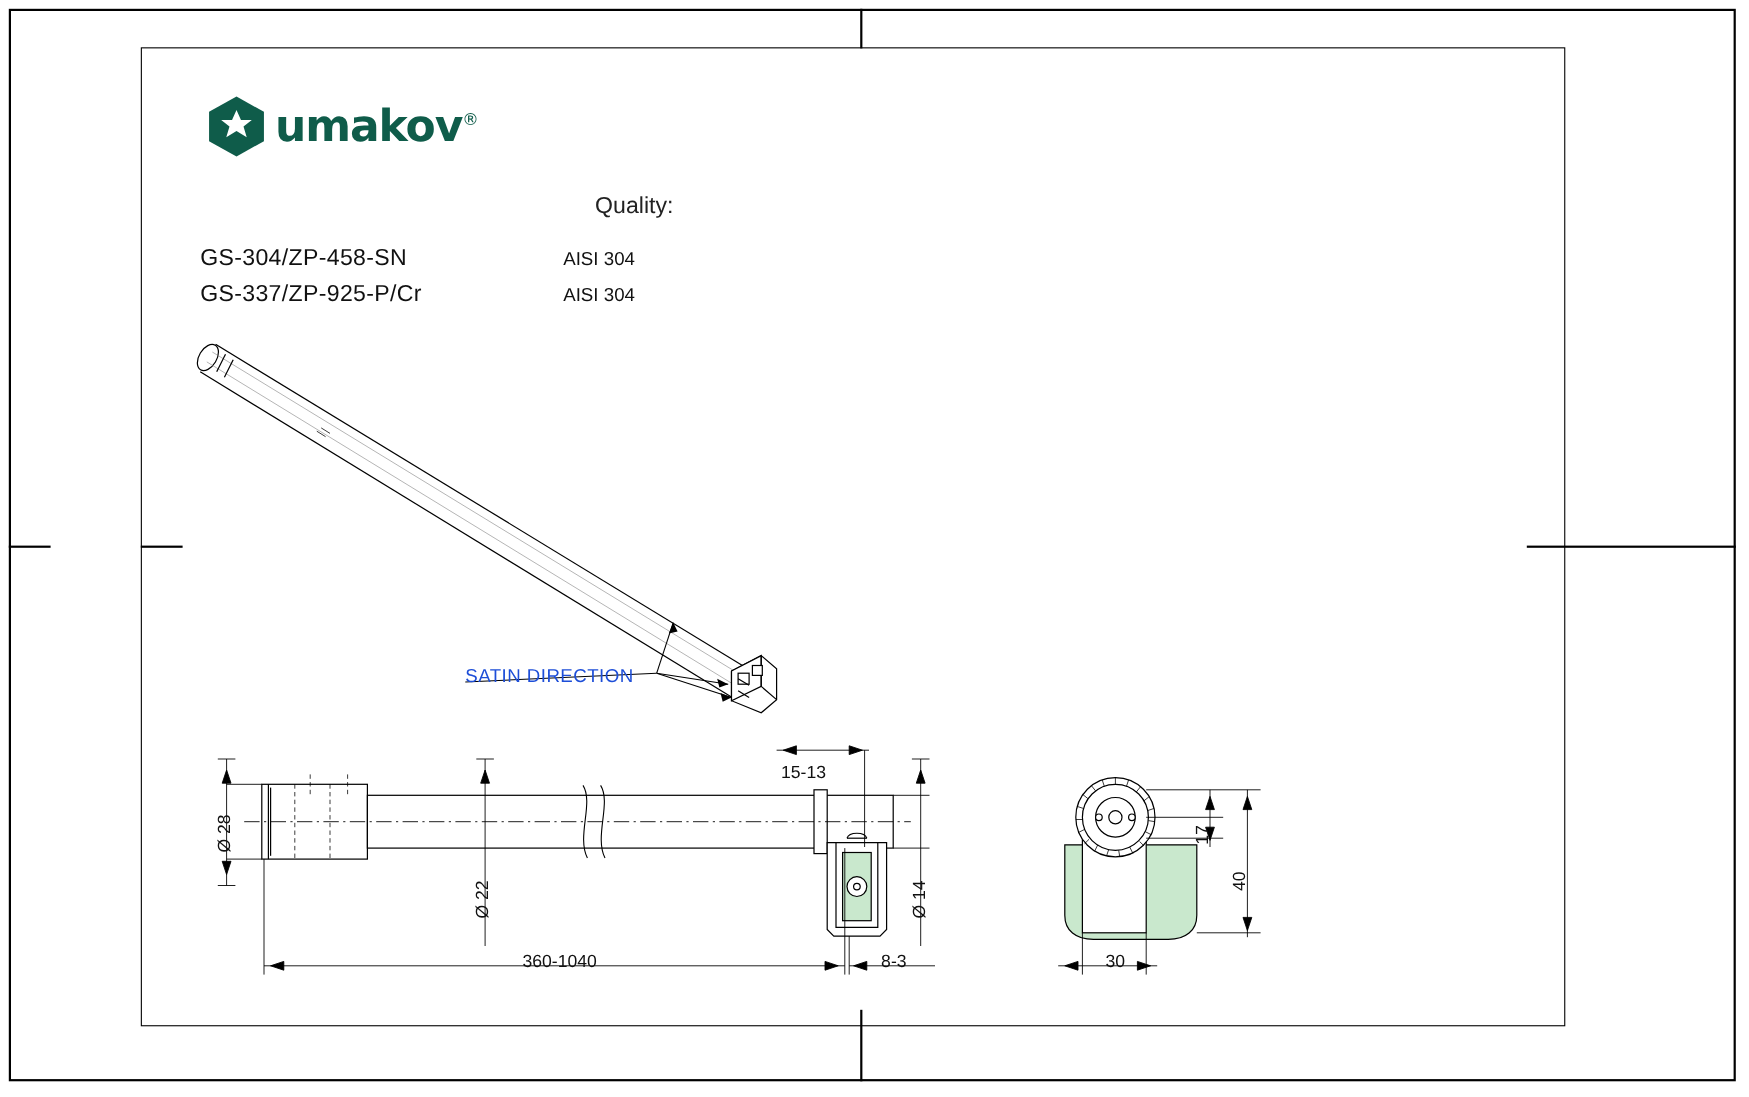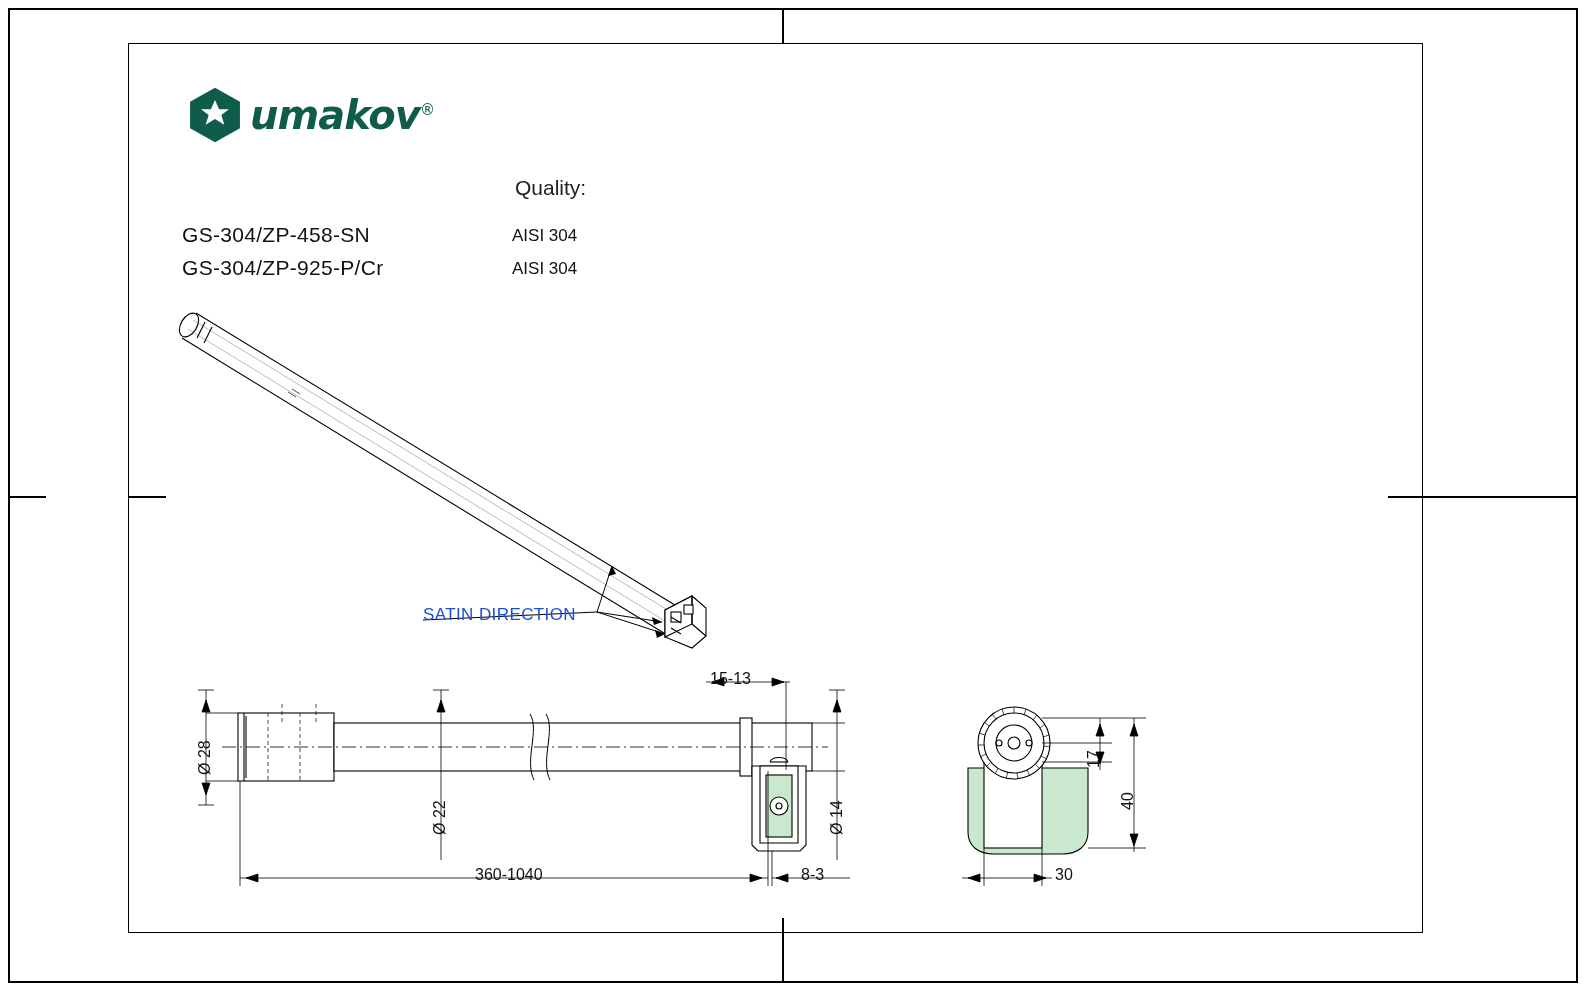--- a/index.html
+++ b/index.html
@@ -46,21 +46,20 @@
   .cm-left3 { left: 8px;   top: 496px; width: 38px;  height: 1.5px; }
   .cm-right { left: 1388px;top: 496px; width: 190px; height: 1.5px; }
 
   
   .logo-wrap {
     position: absolute;
     left: 186px;
     top: 86px;
     display: flex;
     align-items: center;
-    font-style: italic;
   }
   .logo-mark { width: 58px; height: 58px; }
   .logo-text {
     font-family: "DejaVu Sans", sans-serif;
     font-size: 40px;
     font-weight: bold;
     color: #0f5c4a;
     letter-spacing: -1px;
     margin-left: 6px;
     line-height: 1;
@@ -68,21 +67,21 @@
   .logo-reg {
     font-size: 15px;
     color: #0f5c4a;
     vertical-align: super;
     font-weight: normal;
   }
 
   
   .quality-label {
     position: absolute;
-    left: 515px;
+    left: 541px;
     top: 176px;
     font-size: 21px;
     color: #222;
     font-family: "Liberation Sans", sans-serif;
   }
   .code-line-1 { position: absolute; left: 182px; top: 223px; font-size: 21px; color: #111; letter-spacing: .3px; }
   .code-line-2 { position: absolute; left: 182px; top: 256px; font-size: 21px; color: #111; letter-spacing: .3px; }
   .qual-line-1 { position: absolute; left: 512px; top: 226px; font-size: 17px; color: #111; }
   .qual-line-2 { position: absolute; left: 512px; top: 259px; font-size: 17px; color: #111; }
 
@@ -128,21 +127,21 @@
       <polygon points="50,3 93,27 93,73 50,97 7,73 7,27" fill="#0f5c4a"></polygon>
       <path d="M50 24 L57 40 L74 40 L61 50 L66 67 L50 57 L34 67 L39 50 L26 40 L43 40 Z" fill="#ffffff"></path>
     </svg>
     <div class="logo-text">
       <span>umakov</span><span class="logo-reg">®</span>
     </div>
   </div>
 
   <div class="quality-label">Quality:</div>
   <div class="code-line-1">GS-304/ZP-458-SN</div>
-  <div class="code-line-2">GS-304/ZP-925-P/Cr</div>
+  <div class="code-line-2">GS-337/ZP-925-P/Cr</div>
   <div class="qual-line-1">AISI 304</div>
   <div class="qual-line-2">AISI 304</div>
 
   <svg width="1590" height="997">
     <g stroke="#000" fill="none" stroke-width="1.1">
 
       <line x1="196" y1="313" x2="688" y2="613"></line>
       <line x1="182" y1="338" x2="672" y2="638"></line>
 
       <ellipse cx="189" cy="325" rx="8" ry="13" transform="rotate(31 189 325)"></ellipse>
@@ -256,21 +255,21 @@
       <line x1="772" y1="878" x2="850" y2="878"></line>
       <polygon points="776,878 788,874 788,882" fill="#000"></polygon>
       <line x1="772" y1="851" x2="772" y2="886"></line>
     </g>
   </svg>
 
   <div class="dim vert" style="left:196px; top:775px;">Ø 28</div>
   <div class="dim vert" style="left:431px; top:835px;">Ø 22</div>
   <div class="dim vert" style="left:828px; top:835px;">Ø 14</div>
   <div class="dim" style="left:475px; top:866px;">360-1040</div>
-  <div class="dim" style="left:710px; top:670px;">15-13</div>
+  <div class="dim" style="left:710px; top:694px;">15-13</div>
   <div class="dim" style="left:801px; top:866px;">8-3</div>
 
   <svg width="1590" height="997">
 
     <g>
       <path d="M968 768 L968 832 C 968 846, 978 854, 994 854 L1062 854 C 1078 854, 1088 846, 1088 832 L1088 768 Z" fill="#c9e8cd" stroke="#000" stroke-width="1.1"></path>
       <rect x="984" y="762" width="58" height="86" fill="#ffffff" stroke="#000" stroke-width="1.1"></rect>
     </g>
 
     <g stroke="#000" fill="#ffffff" stroke-width="1.1">
@@ -321,15 +320,15 @@
       <line x1="962" y1="878" x2="1052" y2="878"></line>
       <polygon points="968,878 980,874 980,882" fill="#000"></polygon>
       <polygon points="1046,878 1034,874 1034,882" fill="#000"></polygon>
       <line x1="984" y1="848" x2="984" y2="886"></line>
       <line x1="1042" y1="848" x2="1042" y2="886"></line>
     </g>
   </svg>
 
   <div class="dim vert" style="left:1085px; top:768px;">17</div>
   <div class="dim vert" style="left:1119px; top:810px;">40</div>
-  <div class="dim" style="left:1055px; top:866px;text-align:right;">30</div>
+  <div class="dim" style="left:1005px; top:866px;text-align:right;">30</div>
 
 </div>
 
 </body></html>

